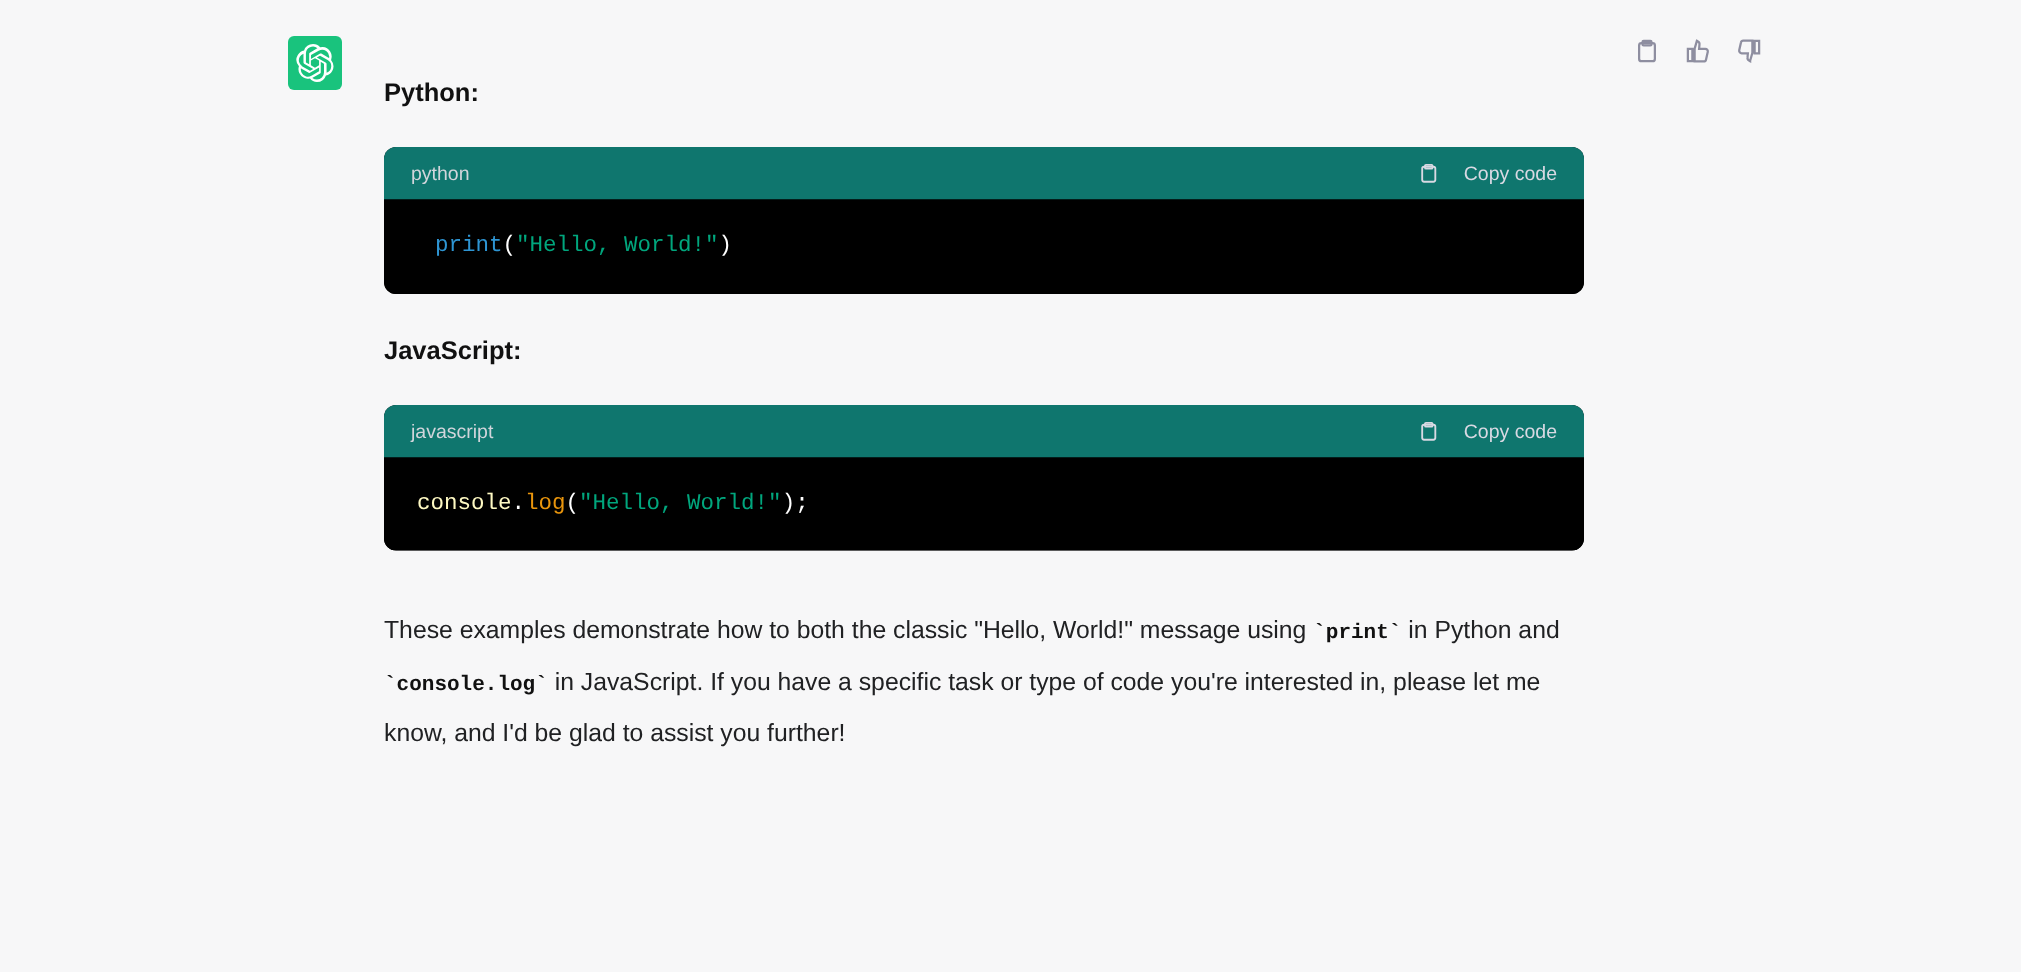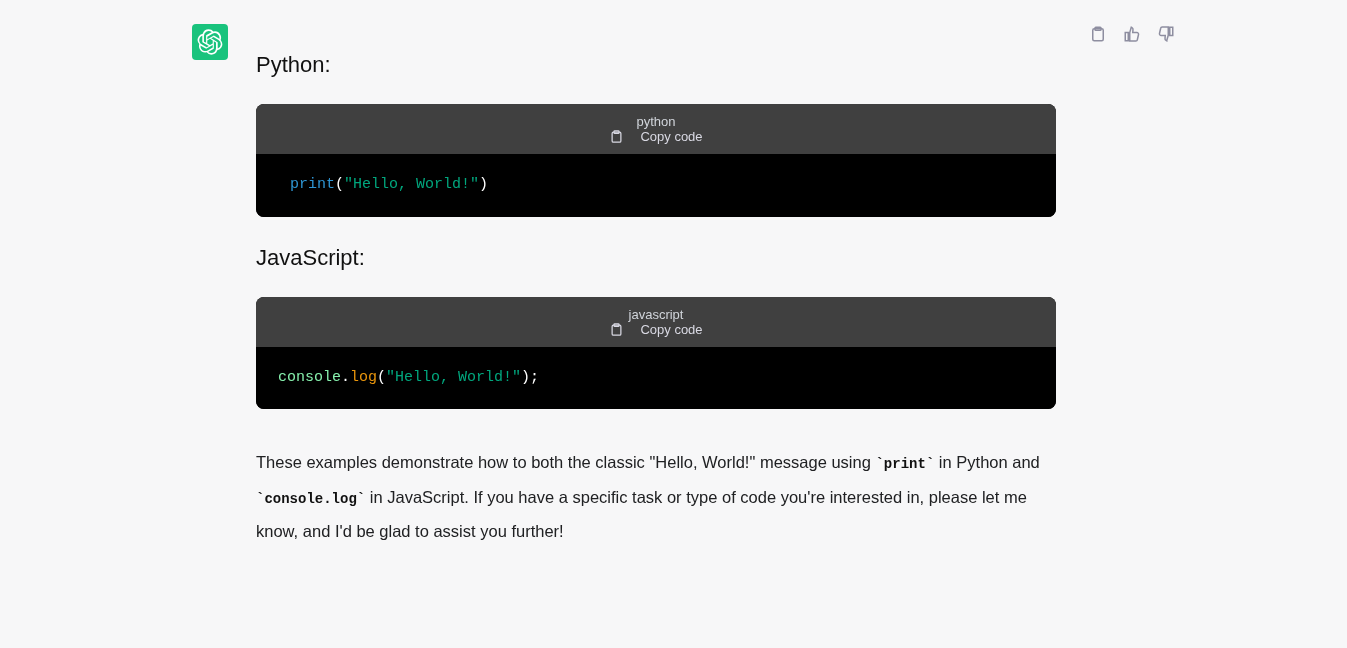--- a/index.html
+++ b/index.html
@@ -54,41 +54,40 @@
       align-items: center;
       justify-content: center;
     }
     .actions-col svg { width: 18px; height: 18px; stroke: #8e8ea0; fill: none; stroke-width: 2; }
     .msg-text {
       font-size: 16.5px;
       line-height: 1.75;
       color: #202123;
     }
     .section-heading {
-      font-size: 22px;
-      font-weight: 400;
+      font-size: 17px;
+      font-weight: 700;
       margin-top: 28px;
       margin-bottom: 0;
       color: #111;
     }
     .code-block {
       margin-top: 26px;
       border-radius: 8px;
       overflow: hidden;
       background: #000;
     }
     .code-header {
-      background: #404040;
+      background: #0f766e;
       color: #d9d9e3;
       font-size: 13px;
       padding: 10px 18px;
       display: flex;
       align-items: center;
       justify-content: space-between;
-      flex-direction: column;
     }
     .code-lang { color: #d1d5db; }
     .copy-btn {
       display: flex;
       align-items: center;
       gap: 16px;
       color: #d9d9e3;
       font-size: 13px;
       cursor: pointer;
       background: none;
@@ -101,21 +100,21 @@
       color: #fff;
       font-family: "SFMono-Regular", Consolas, "Liberation Mono", Menlo, monospace;
       font-size: 15px;
       padding: 20px 22px;
       line-height: 1.5;
       white-space: pre;
     }
     .tok-fn { color: #2e95d3; margin-left: 12px; }
     .tok-str { color: #00a67d; }
     .tok-punct { color: #fff; }
-    .tok-obj { color: #86efac; }
+    .tok-obj { color: #fef9c3; }
     .tok-method { color: #e9950c; }
     .explain {
       margin-top: 36px;
       font-size: 16.5px;
       line-height: 2.1;
       color: #202123;
     }
     .inline-code {
       font-family: "SFMono-Regular", Consolas, "Liberation Mono", Menlo, monospace;
       font-size: 14px;

